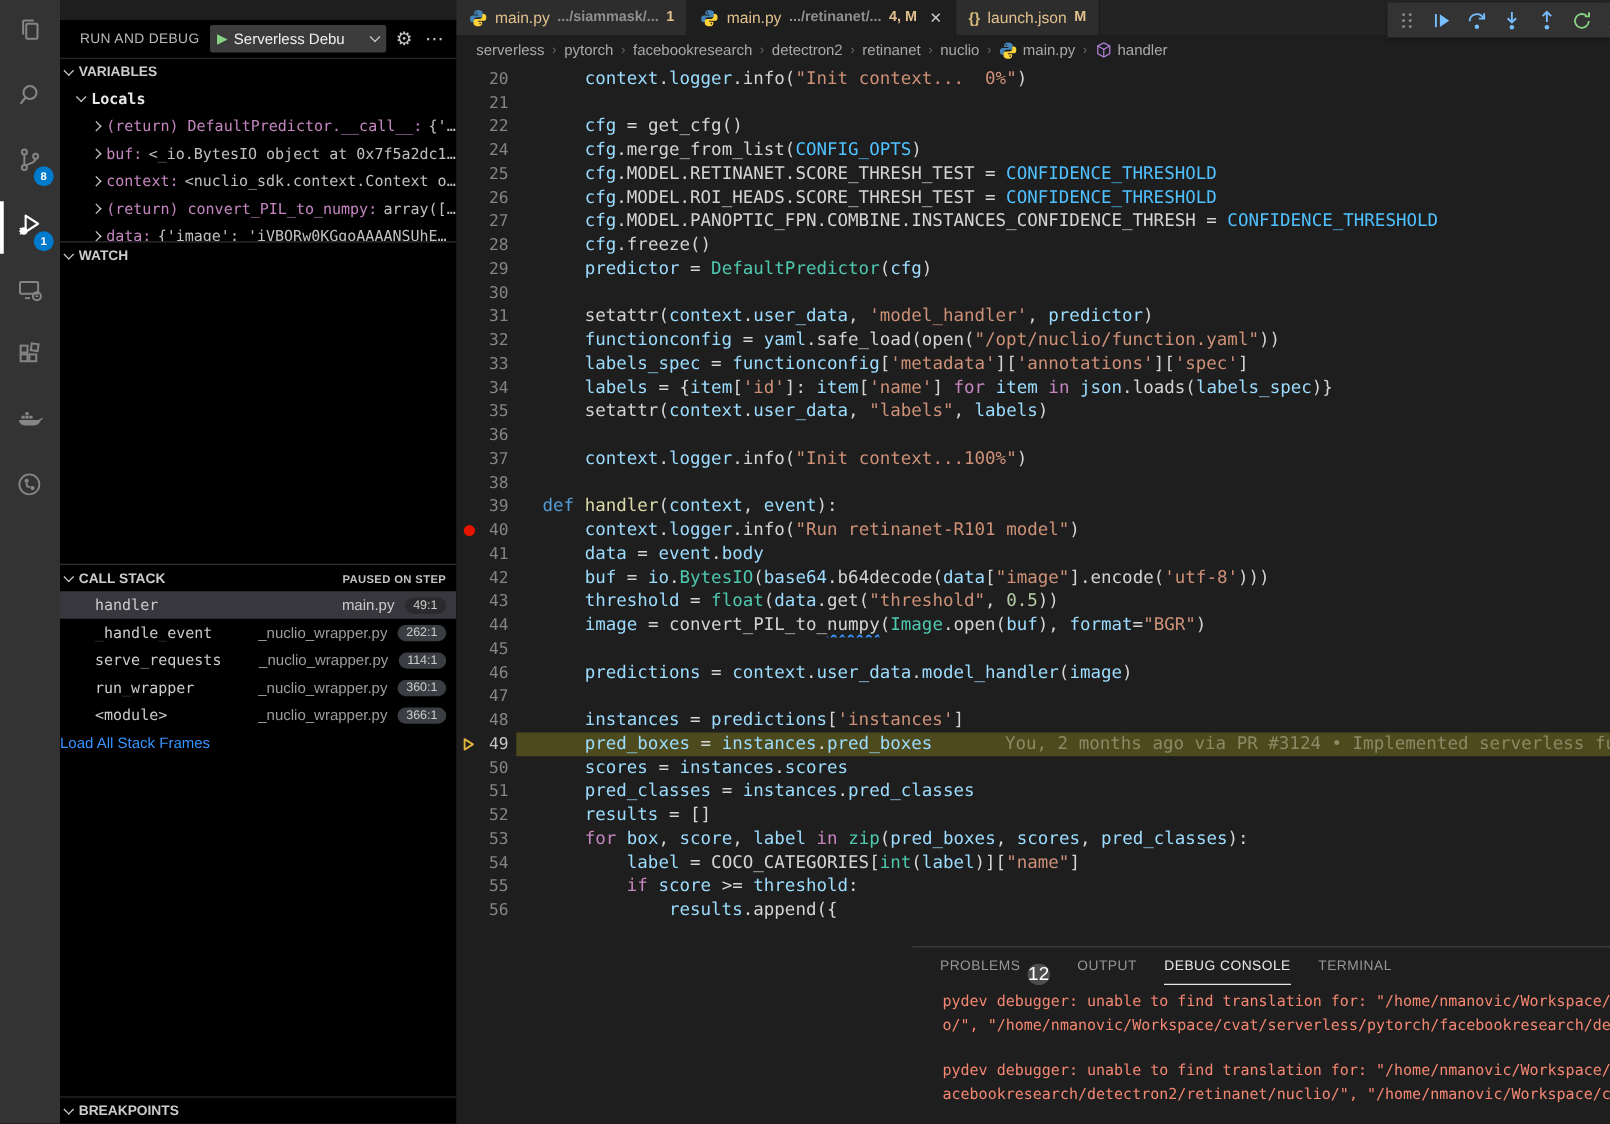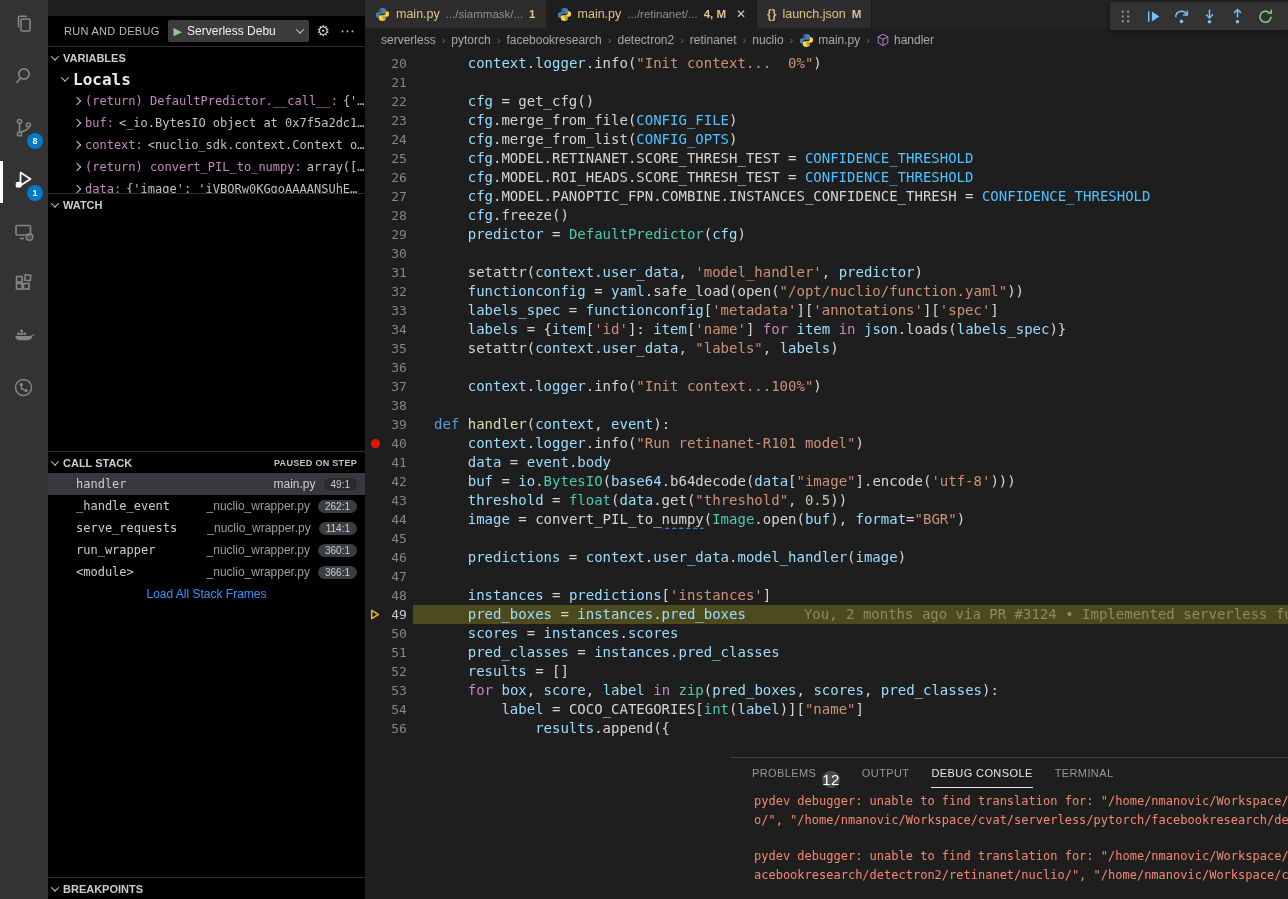--- a/index.html
+++ b/index.html
@@ -29,44 +29,44 @@
   .more-glyph { color:#c5c5c5; font-size:15px; cursor:pointer; padding:0 2px; }
 
   .section-header { height:22px; display:flex; align-items:center; gap:5px; padding:0 8px 0 4px; font-size:11px; font-weight:bold; color:#cccccc; border-top:1px solid #313132; cursor:pointer; }
   .section-header .spacer { flex:1; }
   .section-status { font-size:9px; font-weight:bold; color:#c3c3c3; letter-spacing:.3px; }
   .sec-vars { height:147px; overflow:hidden; }
   .sec-watch { height:242px;text-align:right; }
   .sec-stack { height:426px;margin-top:16px; }
   .sec-bp { height:54px; overflow:hidden; }
 
-  .scope-row { height:22px; display:flex; align-items:center; gap:5px; padding-left:14px; color:#e8e8e8; font-size:16px; font-weight:bold; font-family:"DejaVu Sans Mono", monospace; cursor:pointer; }
+  .scope-row { height:22px; display:flex; align-items:center; gap:5px; padding-left:14px; color:#e8e8e8; font-size:12px; font-weight:bold; font-family:"DejaVu Sans Mono", monospace; cursor:pointer; }
   .var-row { height:22px; display:flex; align-items:center; gap:5px; padding-left:26px; font-family:"DejaVu Sans Mono", monospace; font-size:12px; white-space:nowrap; overflow:hidden; cursor:pointer; }
   .var-name { color:#c586c0; flex:none; }
   .var-val { color:#c0c0c0; overflow:hidden; text-overflow:ellipsis; }
 
   .stack-row { height:22px; display:flex; align-items:center; padding:0 8px 0 28px; font-size:12px; color:#cccccc; white-space:nowrap; cursor:pointer; }
   .stack-row.selected { background:#37373d; }
   .stack-name { flex:1; font-family:"DejaVu Sans Mono", monospace; overflow:hidden; }
   .stack-file { color:#9d9d9d; margin-right:8px; }
   .stack-row.selected .stack-file { color:#cccccc; }
   .stack-badge { background:#3a3d41; border-radius:9px; padding:1px 7px; font-size:10px; color:#cccccc; }
   .stack-row.selected .stack-badge { background:#2b2b2e; }
-  .load-link { text-align:center; color:#3794ff; font-size:12px; padding-top:4px; cursor:pointer; }
+  .load-link { text-align:left; color:#3794ff; font-size:12px; padding-top:4px; cursor:pointer; }
 
   .bp-row { height:22px; display:flex; align-items:center; gap:7px; font-size:12.5px; color:#cccccc; cursor:pointer; }
   .checkbox { width:15px; height:15px; border:1.5px solid #dddddd; border-radius:2px; background:transparent; flex:none; }
   .checkbox.checked { background:#2a7ad2; border-color:#2a7ad2; color:#ffffff; font-size:11px; line-height:13px; text-align:center; }
 
   
   .main { position:absolute; left:365px; top:0; width:923px; height:899px; }
   .tabbar { position:relative; height:28px; background:#232324; display:flex; overflow:hidden; }
   .tab { display:flex; align-items:center; gap:6px; padding:0 10px; font-size:12.5px; background:#2d2d2d; color:#e2c08d; border-right:1px solid #1b1b1b; white-space:nowrap; cursor:pointer; }
   .tab.active { background:#1e1e1e; }
-  .tab-desc { color:#8f8f8f; font-size:11.5px; }
+  .tab-desc { color:#8f8f8f; font-size:11.5px;font-weight:bold; }
   .tab-deco { color:#e2c08d; font-size:11.5px; font-weight:bold; }
   .tab-close { color:#cccccc; font-size:12px; margin-left:4px; cursor:pointer; }
   .json-glyph { color:#d7ba7d; font-weight:bold; font-size:12px; }
 
   .breadcrumbs { height:24px; display:flex; align-items:center; gap:5px; padding-left:16px; font-size:12px; color:#a9a9a9; background:#1e1e1e; white-space:nowrap; overflow:hidden; }
   .bc-sep { color:#6a6a6a; font-size:11px; padding:0 1px; }
   .bc-item { display:flex; align-items:center; gap:4px; cursor:pointer; }
 
   .debug-toolbar { position:absolute; top:2px; right:0; width:178px; height:28px; background:#333333; box-shadow:0 1px 4px rgba(0,0,0,.5); display:flex; align-items:center; gap:6px; padding:0 4px; z-index:10; overflow:hidden; }
   .dt-btn { width:22px; height:22px; display:flex; align-items:center; justify-content:center; cursor:pointer; flex:none; }
@@ -409,21 +409,20 @@
             <path d="M5.1 10.9l-2.3 2.3"></path>
             <path d="M9.3 3.7l3 3-2.3 2.3a2.1 2.1 0 0 1-3-3z" fill="currentColor"></path>
             <path d="M6.7 12.3l-3-3 2.3-2.3"></path>
           </svg>
         </div>
       </div>
     <div class="code" id="code">
         <div class="code-row"><span class="gutter-mark"></span><span class="line-no">20</span><span class="line-content"><span class="tok-pl">    </span><span class="tok-v">context</span><span class="tok-pl">.</span><span class="tok-v">logger</span><span class="tok-pl">.info(</span><span class="tok-s">"Init context...  0%"</span><span class="tok-pl">)</span></span></div>
         <div class="code-row"><span class="gutter-mark"></span><span class="line-no">21</span><span class="line-content"></span></div>
         <div class="code-row"><span class="gutter-mark"></span><span class="line-no">22</span><span class="line-content"><span class="tok-pl">    </span><span class="tok-v">cfg</span><span class="tok-pl"> = get_cfg()</span></span></div>
-        <div class="code-row"><span class="gutter-mark"></span><span class="line-no">23</span><span class="line-content"><span class="tok-pl">    </span><span class="tok-v">cfg</span><span class="tok-pl">.merge_from_file(</span><span class="tok-c">CONFIG_FILE</span><span class="tok-pl">)</span></span></div>
         <div class="code-row"><span class="gutter-mark"></span><span class="line-no">24</span><span class="line-content"><span class="tok-pl">    </span><span class="tok-v">cfg</span><span class="tok-pl">.merge_from_list(</span><span class="tok-c">CONFIG_OPTS</span><span class="tok-pl">)</span></span></div>
         <div class="code-row"><span class="gutter-mark"></span><span class="line-no">25</span><span class="line-content"><span class="tok-pl">    </span><span class="tok-v">cfg</span><span class="tok-pl">.MODEL.RETINANET.SCORE_THRESH_TEST = </span><span class="tok-c">CONFIDENCE_THRESHOLD</span></span></div>
         <div class="code-row"><span class="gutter-mark"></span><span class="line-no">26</span><span class="line-content"><span class="tok-pl">    </span><span class="tok-v">cfg</span><span class="tok-pl">.MODEL.ROI_HEADS.SCORE_THRESH_TEST = </span><span class="tok-c">CONFIDENCE_THRESHOLD</span></span></div>
         <div class="code-row"><span class="gutter-mark"></span><span class="line-no">27</span><span class="line-content"><span class="tok-pl">    </span><span class="tok-v">cfg</span><span class="tok-pl">.MODEL.PANOPTIC_FPN.COMBINE.INSTANCES_CONFIDENCE_THRESH = </span><span class="tok-c">CONFIDENCE_THRESHOLD</span></span></div>
         <div class="code-row"><span class="gutter-mark"></span><span class="line-no">28</span><span class="line-content"><span class="tok-pl">    </span><span class="tok-v">cfg</span><span class="tok-pl">.freeze()</span></span></div>
         <div class="code-row"><span class="gutter-mark"></span><span class="line-no">29</span><span class="line-content"><span class="tok-pl">    </span><span class="tok-v">predictor</span><span class="tok-pl"> = </span><span class="tok-cl">DefaultPredictor</span><span class="tok-pl">(</span><span class="tok-v">cfg</span><span class="tok-pl">)</span></span></div>
         <div class="code-row"><span class="gutter-mark"></span><span class="line-no">30</span><span class="line-content"></span></div>
         <div class="code-row"><span class="gutter-mark"></span><span class="line-no">31</span><span class="line-content"><span class="tok-pl">    setattr(</span><span class="tok-v">context</span><span class="tok-pl">.</span><span class="tok-v">user_data</span><span class="tok-pl">, </span><span class="tok-s">'model_handler'</span><span class="tok-pl">, </span><span class="tok-v">predictor</span><span class="tok-pl">)</span></span></div>
         <div class="code-row"><span class="gutter-mark"></span><span class="line-no">32</span><span class="line-content"><span class="tok-pl">    </span><span class="tok-v">functionconfig</span><span class="tok-pl"> = </span><span class="tok-v">yaml</span><span class="tok-pl">.safe_load(open(</span><span class="tok-s">"/opt/nuclio/function.yaml"</span><span class="tok-pl">))</span></span></div>
         <div class="code-row"><span class="gutter-mark"></span><span class="line-no">33</span><span class="line-content"><span class="tok-pl">    </span><span class="tok-v">labels_spec</span><span class="tok-pl"> = </span><span class="tok-v">functionconfig</span><span class="tok-pl">[</span><span class="tok-s">'metadata'</span><span class="tok-pl">][</span><span class="tok-s">'annotations'</span><span class="tok-pl">][</span><span class="tok-s">'spec'</span><span class="tok-pl">]</span></span></div>
@@ -443,20 +442,21 @@
         <div class="code-row"><span class="gutter-mark"></span><span class="line-no">47</span><span class="line-content"></span></div>
         <div class="code-row"><span class="gutter-mark"></span><span class="line-no">48</span><span class="line-content"><span class="tok-pl">    </span><span class="tok-v">instances</span><span class="tok-pl"> = </span><span class="tok-v">predictions</span><span class="tok-pl">[</span><span class="tok-s">'instances'</span><span class="tok-pl">]</span></span></div>
         <div class="code-row current"><span class="gutter-mark"><svg class="bp-arrow" viewBox="0 0 12 13" fill="none" stroke="#e2b43b" stroke-width="1.8" stroke-linejoin="round">
               <path d="M2 1.5 L10 6.5 L2 11.5 Z"></path>
             </svg></span><span class="line-no">49</span><span class="line-content"><span class="tok-pl">    </span><span class="tok-v">pred_boxes</span><span class="tok-pl"> = </span><span class="tok-v">instances</span><span class="tok-pl">.</span><span class="tok-v">pred_boxes</span><span class="blame">You, 2 months ago via PR #3124 • Implemented serverless fu</span></span></div>
         <div class="code-row"><span class="gutter-mark"></span><span class="line-no">50</span><span class="line-content"><span class="tok-pl">    </span><span class="tok-v">scores</span><span class="tok-pl"> = </span><span class="tok-v">instances</span><span class="tok-pl">.</span><span class="tok-v">scores</span></span></div>
         <div class="code-row"><span class="gutter-mark"></span><span class="line-no">51</span><span class="line-content"><span class="tok-pl">    </span><span class="tok-v">pred_classes</span><span class="tok-pl"> = </span><span class="tok-v">instances</span><span class="tok-pl">.</span><span class="tok-v">pred_classes</span></span></div>
         <div class="code-row"><span class="gutter-mark"></span><span class="line-no">52</span><span class="line-content"><span class="tok-pl">    </span><span class="tok-v">results</span><span class="tok-pl"> = []</span></span></div>
         <div class="code-row"><span class="gutter-mark"></span><span class="line-no">53</span><span class="line-content"><span class="tok-pl">    </span><span class="tok-k">for</span><span class="tok-pl"> </span><span class="tok-v">box</span><span class="tok-pl">, </span><span class="tok-v">score</span><span class="tok-pl">, </span><span class="tok-v">label</span><span class="tok-pl"> </span><span class="tok-k">in</span><span class="tok-pl"> </span><span class="tok-cl">zip</span><span class="tok-pl">(</span><span class="tok-v">pred_boxes</span><span class="tok-pl">, </span><span class="tok-v">scores</span><span class="tok-pl">, </span><span class="tok-v">pred_classes</span><span class="tok-pl">):</span></span></div>
         <div class="code-row"><span class="gutter-mark"></span><span class="line-no">54</span><span class="line-content"><span class="tok-pl">        </span><span class="tok-v">label</span><span class="tok-pl"> = COCO_CATEGORIES[</span><span class="tok-cl">int</span><span class="tok-pl">(</span><span class="tok-v">label</span><span class="tok-pl">)][</span><span class="tok-s">"name"</span><span class="tok-pl">]</span></span></div>
+        <div class="code-row"><span class="gutter-mark"></span><span class="line-no">55</span><span class="line-content"><span class="tok-pl">        </span><span class="tok-k">if</span><span class="tok-pl"> </span><span class="tok-v">score</span><span class="tok-pl"> &gt;= </span><span class="tok-v">threshold</span><span class="tok-pl">:</span></span></div>
         <div class="code-row"><span class="gutter-mark"></span><span class="line-no">56</span><span class="line-content"><span class="tok-pl">            </span><span class="tok-v">results</span><span class="tok-pl">.append({</span></span></div>
       </div>
 
     <div class="panel">
       <div class="panel-tabs" id="panel-tabs">
           <div class="ptab">
             <span>PROBLEMS</span>
             <span class="ptab-badge">12</span>
           </div>
           <div class="ptab">

